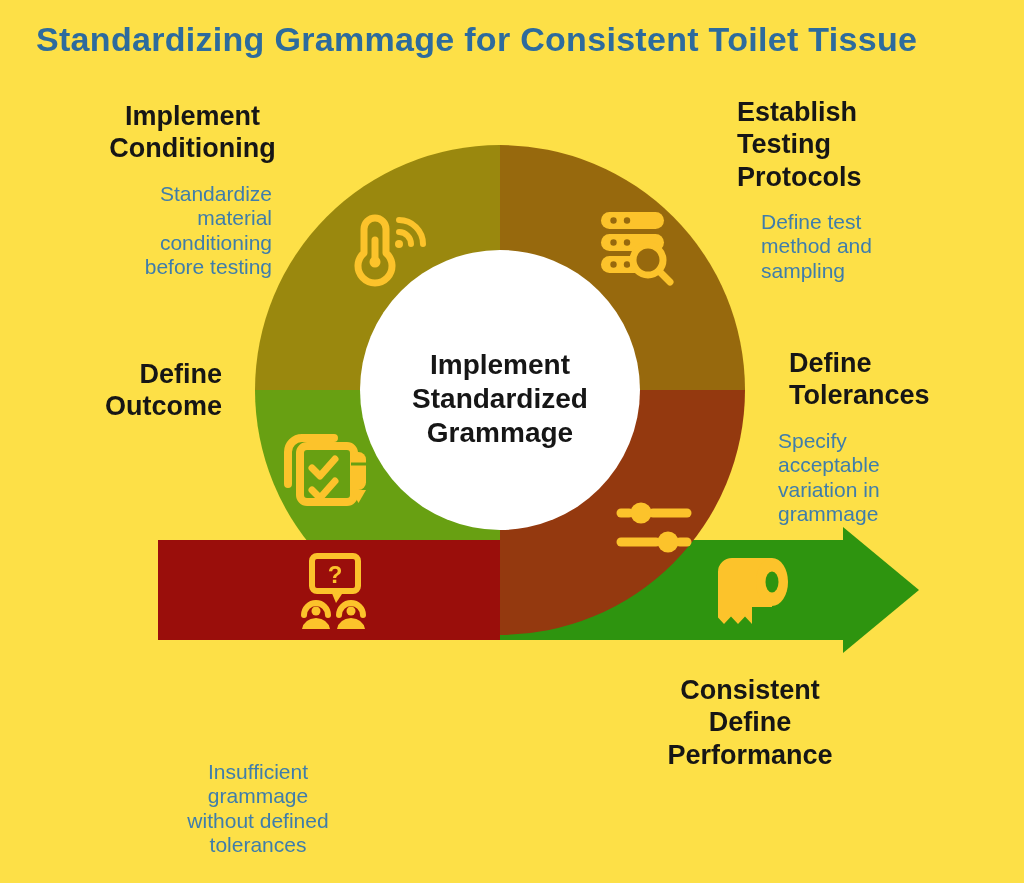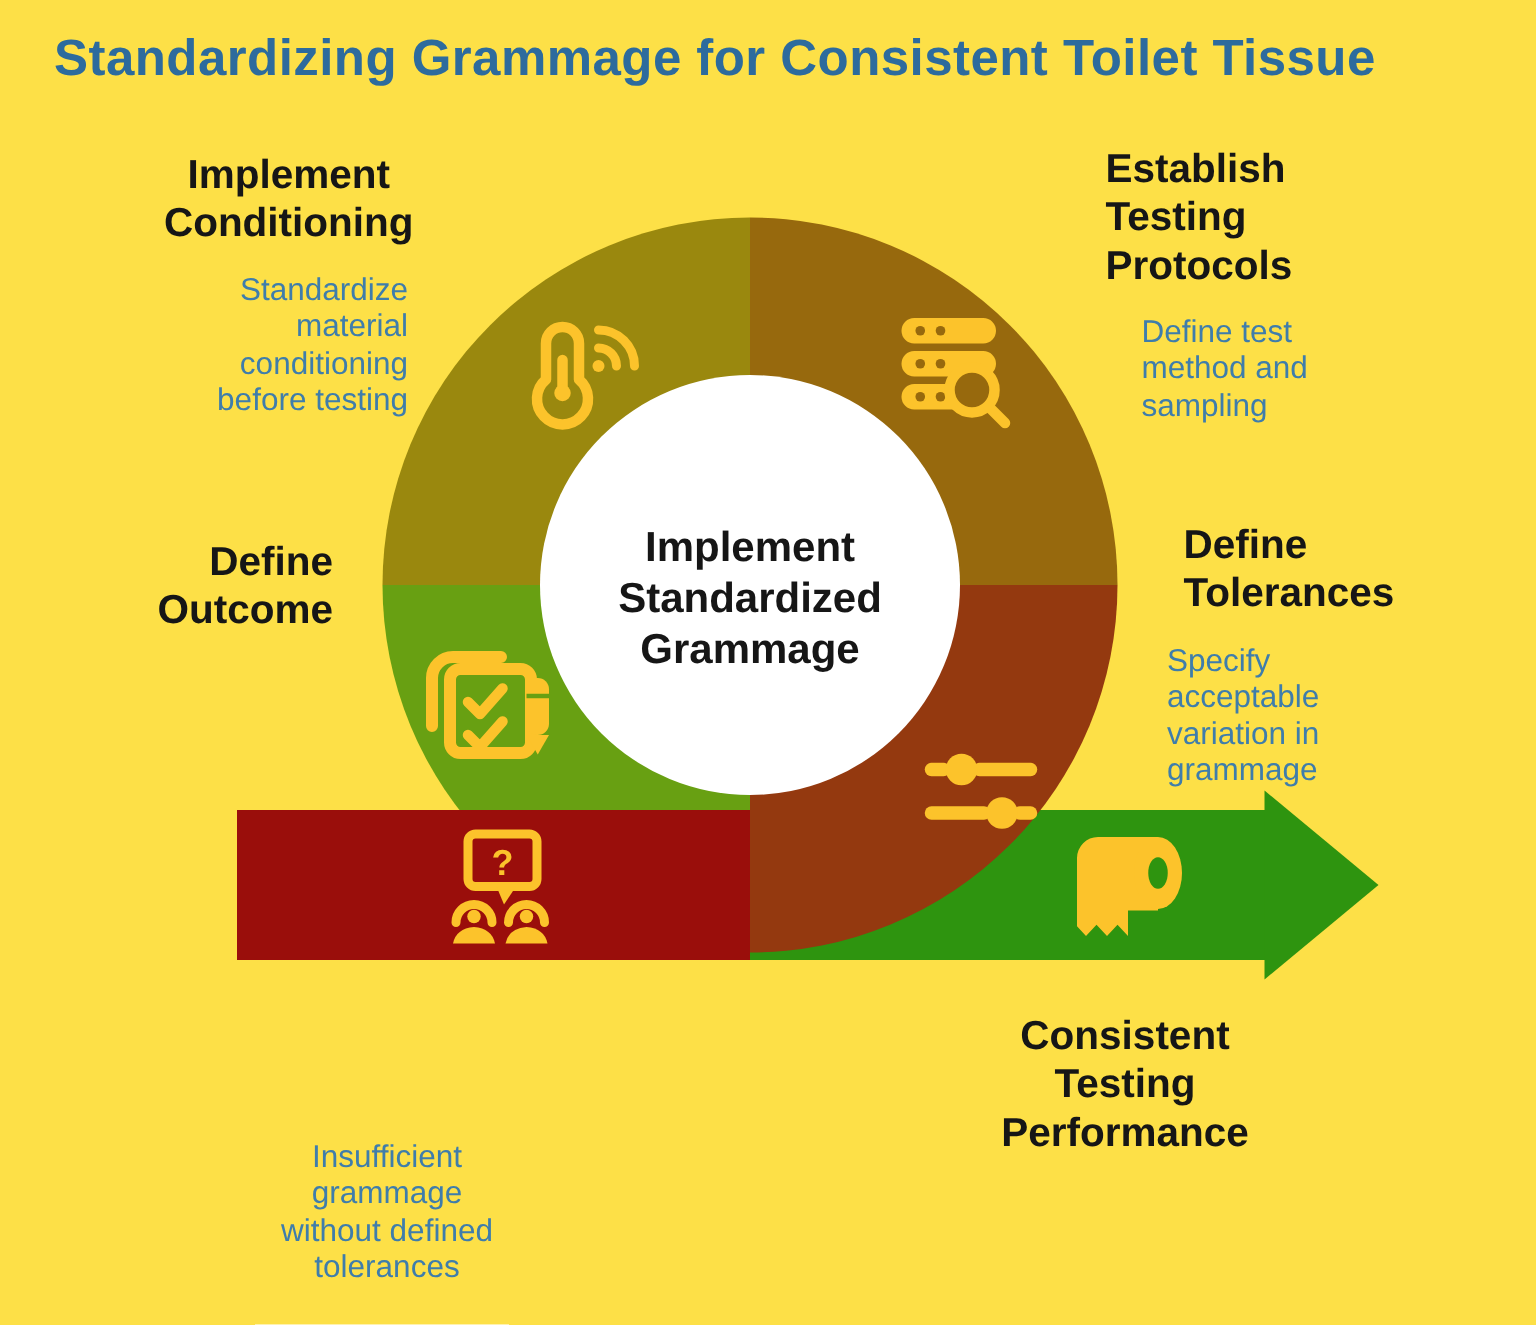--- a/index.html
+++ b/index.html
@@ -135,16 +135,16 @@
 acceptable
 variation in
 grammage</div>
 
   <div class="d ta-c" style="left:133px;top:760px;width:250px;">Insufficient
 grammage
 without defined
 tolerances</div>
 
   <div class="h ta-c" style="left:610px;top:674px;width:280px;">Consistent
-Testing
+Define
 Performance</div>
 
 </div>
 
 </body></html>

